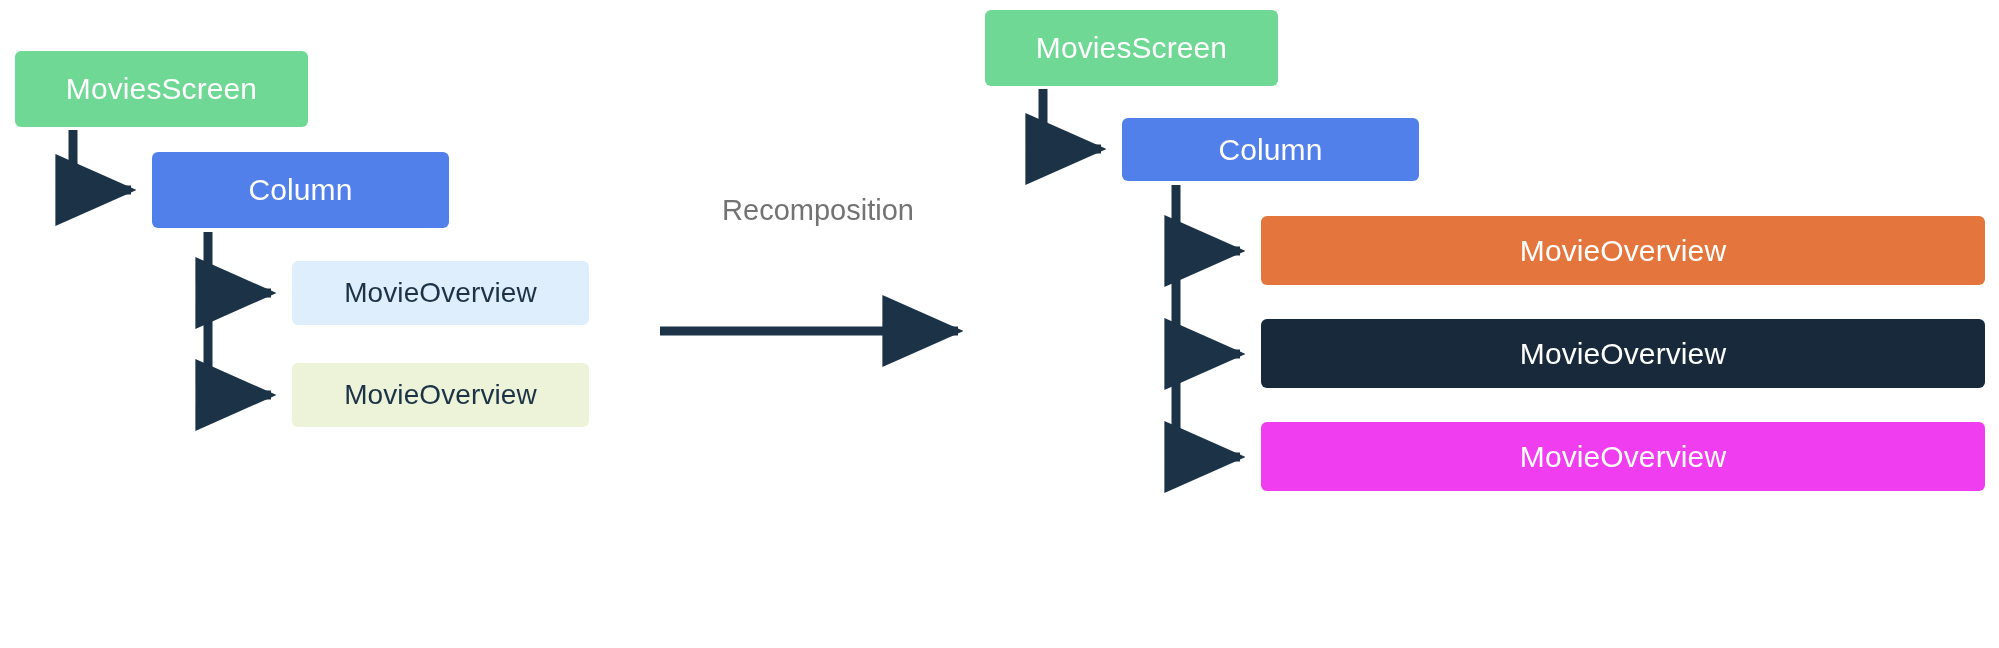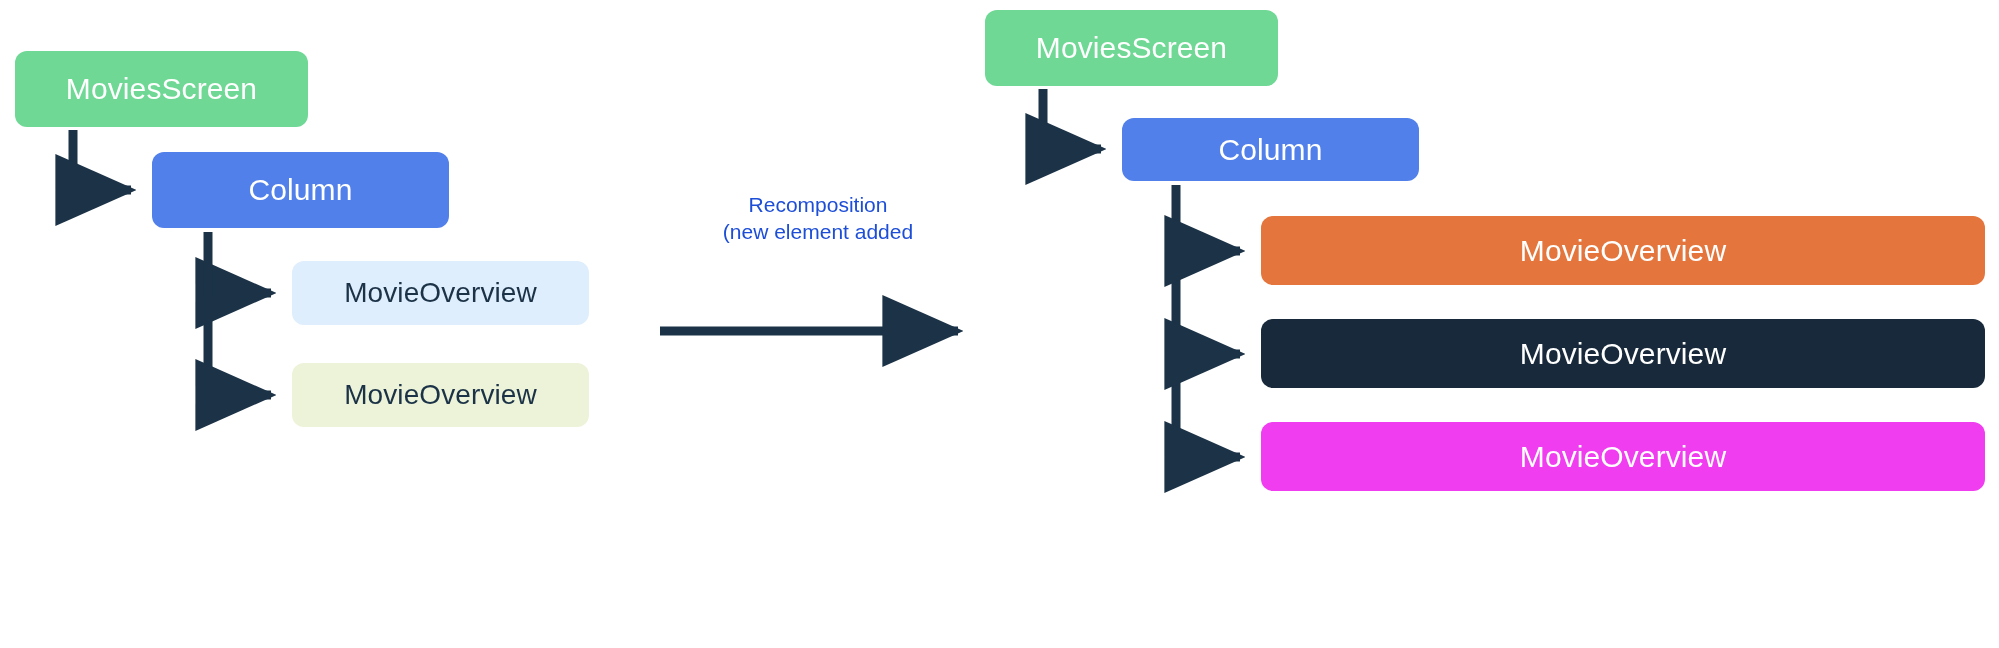--- a/index.html
+++ b/index.html
@@ -25,21 +25,21 @@
     left: 0;
     width: 1999px;
     height: 648px;
   }
   .node-box {
     position: absolute;
     box-sizing: border-box;
     display: flex;
     align-items: center;
     justify-content: center;
-    border-radius: 12px;
+    border-radius: 6px;
     font-family: "Liberation Sans", sans-serif;
     font-weight: 400;
     letter-spacing: 0.1px;
     white-space: nowrap;
   }
   .caption {
     position: absolute;
     text-align: center;
     font-family: "Liberation Sans", sans-serif;
     line-height: 1.28;
@@ -95,23 +95,22 @@
   </div>
 
   <div class="node-box" style="left:292px; top:261px; width:297px; height:64px; background:#dfeefc; color:#1b3247; font-size:28px;">
     <span>MovieOverview</span>
   </div>
 
   <div class="node-box" style="left:292px; top:363px; width:297px; height:64px; background:#edf3d8; color:#1b3247; font-size:28px;">
     <span>MovieOverview</span>
   </div>
 
-  <div class="caption" style="left:660px; top:192px; width:316px; color:#1d4ed8; font-size:21px;">
+  <div class="caption" style="left:660px; top:192px; width:316px; color:#737373; font-size:29px;">
     <div>Recomposition</div>
-    <div>(new element added</div>
   </div>
 
   <div class="node-box" style="left:985px; top:10px; width:293px; height:76px; background:#6ed894; color:#ffffff; font-size:30px;">
     <span>MoviesScreen</span>
   </div>
 
   <div class="node-box" style="left:1122px; top:118px; width:297px; height:63px; background:#5180ea; color:#ffffff; font-size:30px;">
     <span>Column</span>
   </div>
 

